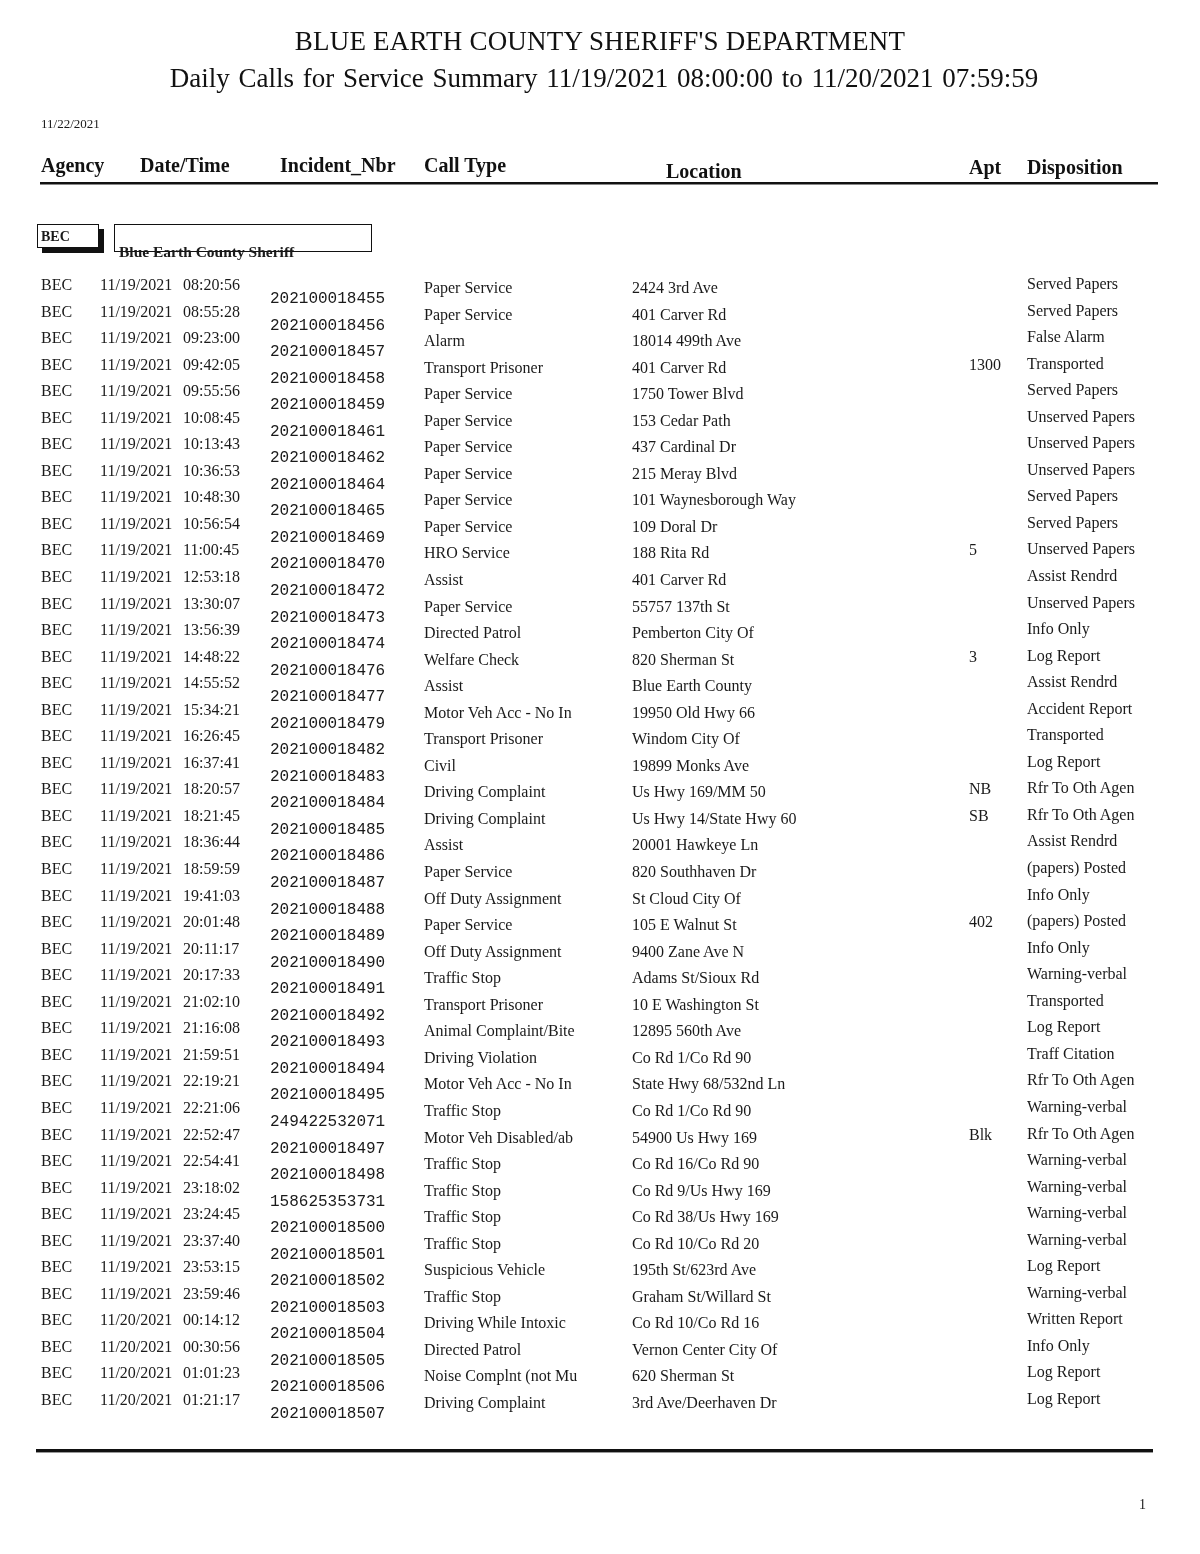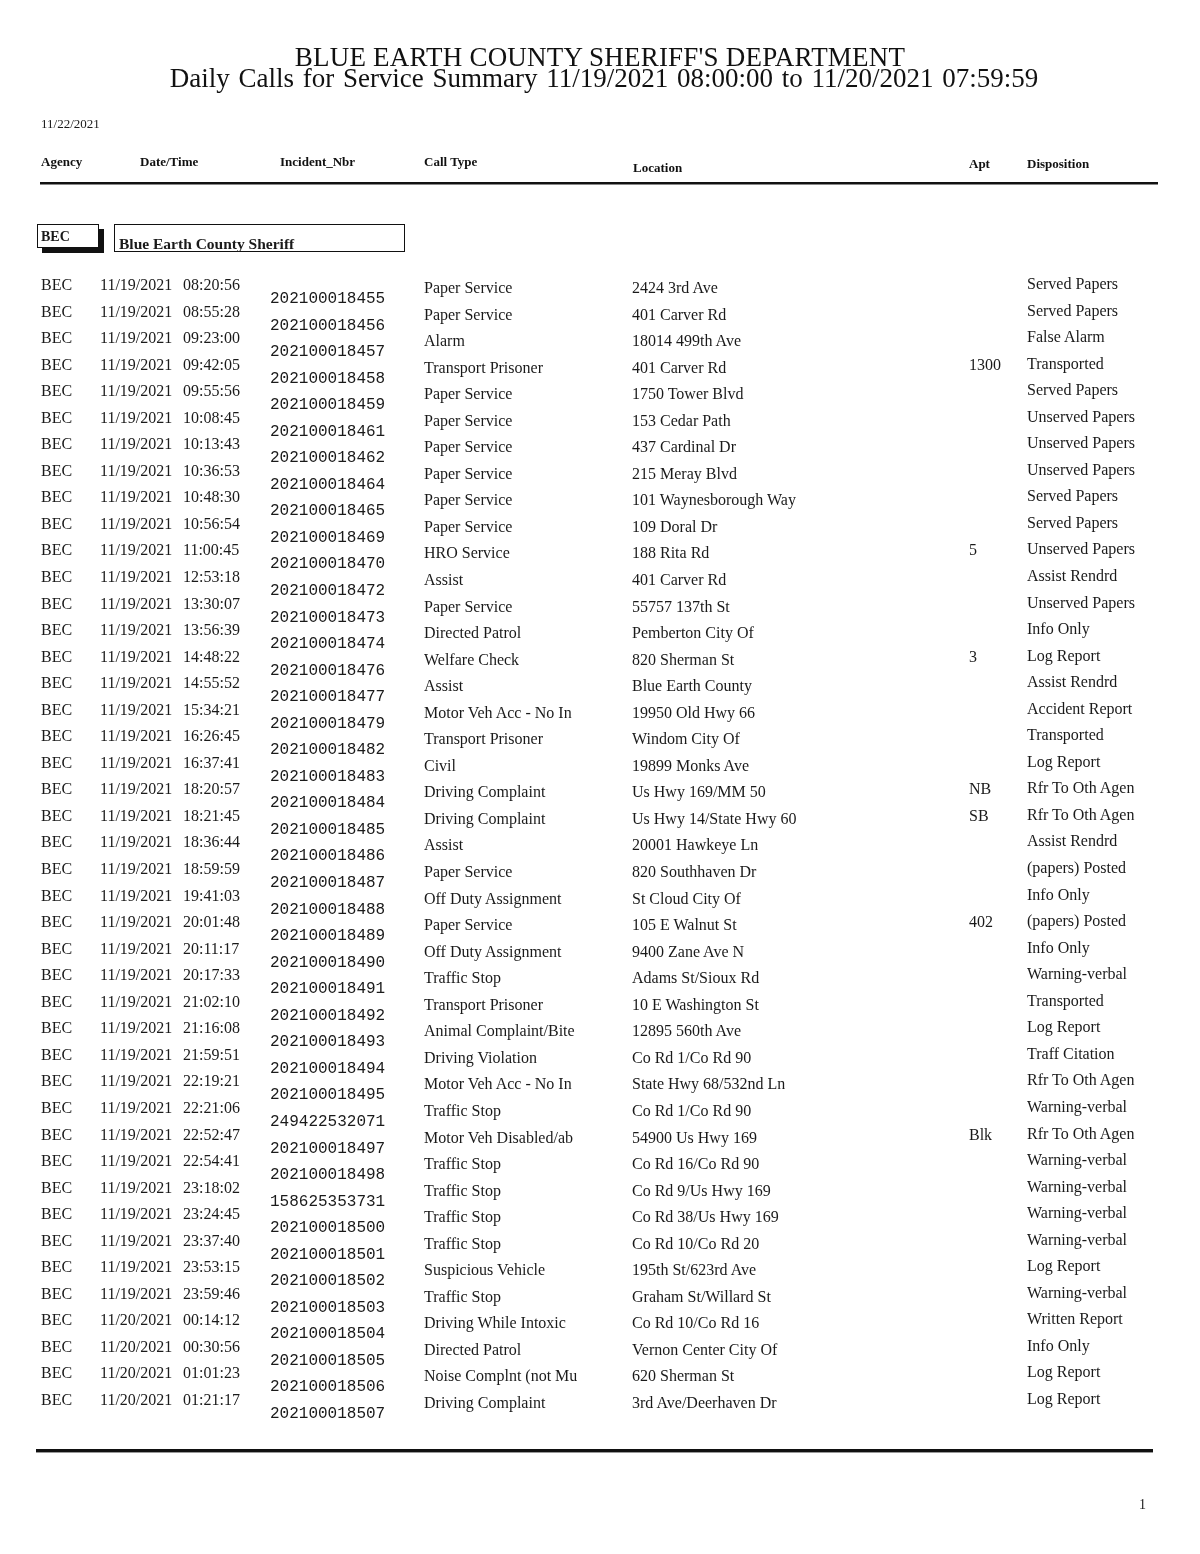--- a/index.html
+++ b/index.html
@@ -2,44 +2,44 @@
 <html><head>
 <meta charset="utf-8">
 <style>
   html, body { margin: 0; padding: 0; background: #ffffff; }
   body {
     width: 1200px; height: 1554px; position: relative; overflow: hidden;
     font-family: "Liberation Serif", "DejaVu Serif", serif; color: #1a1a1a;
   }
   .title {
     position: absolute; left: 0; width: 1200px; text-align: center;
-    font-size: 27px; top: 42px; letter-spacing: 0.2px; color: #111;
+    font-size: 27px; top: 26px; letter-spacing: 0.2px; color: #111;
   }
   .subtitle {
     position: absolute; left: 0; width: 1208px; text-align: center;
     font-size: 27px; top: 63px; word-spacing: 2px; color: #111;
   }
   .print-date { position: absolute; left: 41px; top: 116px; font-size: 13px; }
   .col-header {
-    position: absolute; font-weight: bold; font-size: 13px; color: #111;
+    position: absolute; font-weight: bold; font-size: 20px; color: #111;
   }
   .header-rule {
     position: absolute; left: 40px; width: 1118px; top: 182px; height: 0;
     border-top: 2px solid #111; border-bottom: 1px solid #888;
   }
   .agency-code-box {
     position: absolute; left: 37px; top: 224px; width: 62px; height: 24px;
     border: 1.5px solid #111; background: #fff; box-shadow: 5px 5px 0 #111;
     font-weight: bold; font-size: 14px; box-sizing: border-box;
     padding: 4px 0 0 3px;
   }
   .agency-name-box {
-    position: absolute; left: 114px; top: 224px; width: 291px; height: 28px;
+    position: absolute; left: 114px; top: 224px; width: 258px; height: 28px;
     border: 1.5px solid #111; box-sizing: border-box;
-    font-weight: bold; font-size: 15.5px; padding: 10px 0 0 4px;
+    font-weight: bold; font-size: 15.5px; padding: 18px 0 0 4px;
   }
   .rows { position: absolute; left: 0; top: 276px; width: 1200px; }
   .row { position: relative; height: 26.55px; font-size: 16px; }
   .row span { position: absolute; white-space: nowrap; }
   .c-agency { left: 41px; top: 0; }
   .c-date { left: 100px; top: 0; }
   .c-time { left: 183px; top: 0; }
   .c-inc { left: 270px; top: 14px; font-family: Liberation Mono, monospace; }
   .c-type { left: 424px; top: 3px; }
   .c-loc { left: 632px; top: 3px; }
@@ -56,21 +56,21 @@
 
 <div class="title">BLUE EARTH COUNTY SHERIFF'S DEPARTMENT</div>
 <div class="subtitle">Daily Calls for Service Summary  11/19/2021  08:00:00 to  11/20/2021  07:59:59</div>
 <div class="print-date">11/22/2021</div>
 
 <div>
   <span class="col-header" style="left:41px;top:154px">Agency</span>
   <span class="col-header" style="left:140px;top:154px">Date/Time</span>
   <span class="col-header" style="left:280px;top:154px">Incident_Nbr</span>
   <span class="col-header" style="left:424px;top:154px">Call Type</span>
-  <span class="col-header" style="left:633px;top:160px">Location</span>
+  <span class="col-header" style="left:666px;top:160px">Location</span>
   <span class="col-header" style="left:969px;top:156px">Apt</span>
   <span class="col-header" style="left:1027px;top:156px">Disposition</span>
 </div>
 <div class="header-rule"></div>
 
 <div class="agency-code-box">BEC</div>
 <div class="agency-name-box">Blue Earth County Sheriff</div>
 
 <div class="rows" id="rows">
     <div class="row">

